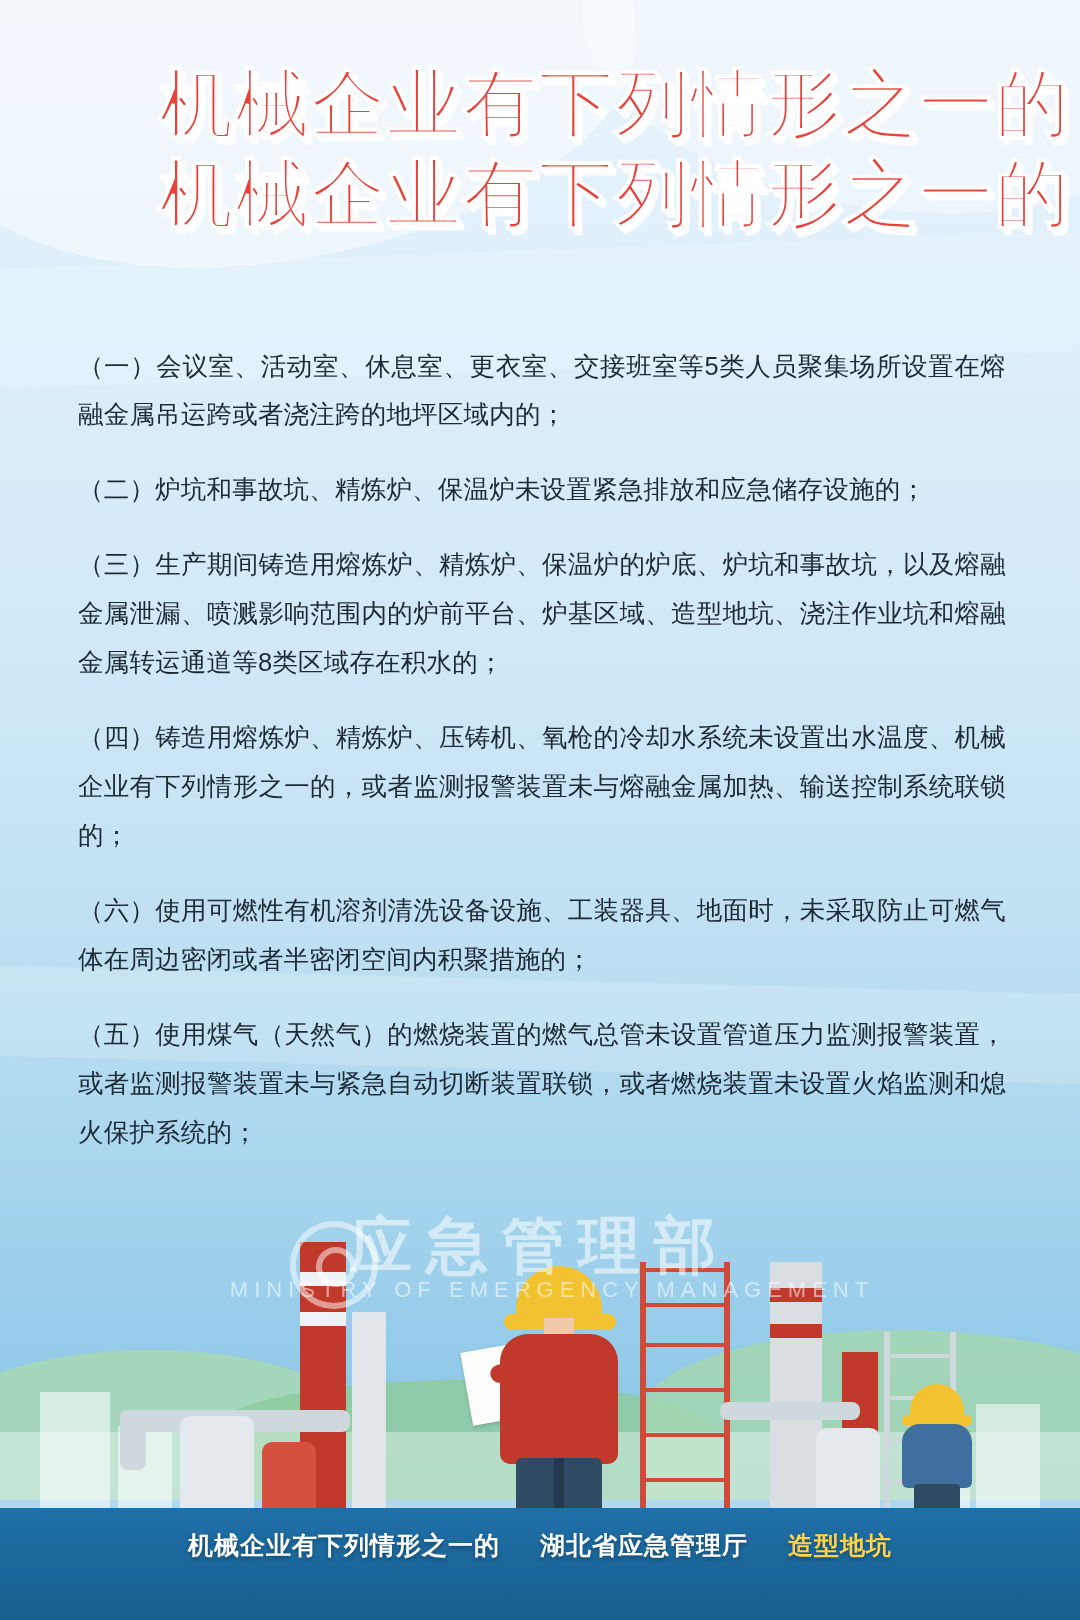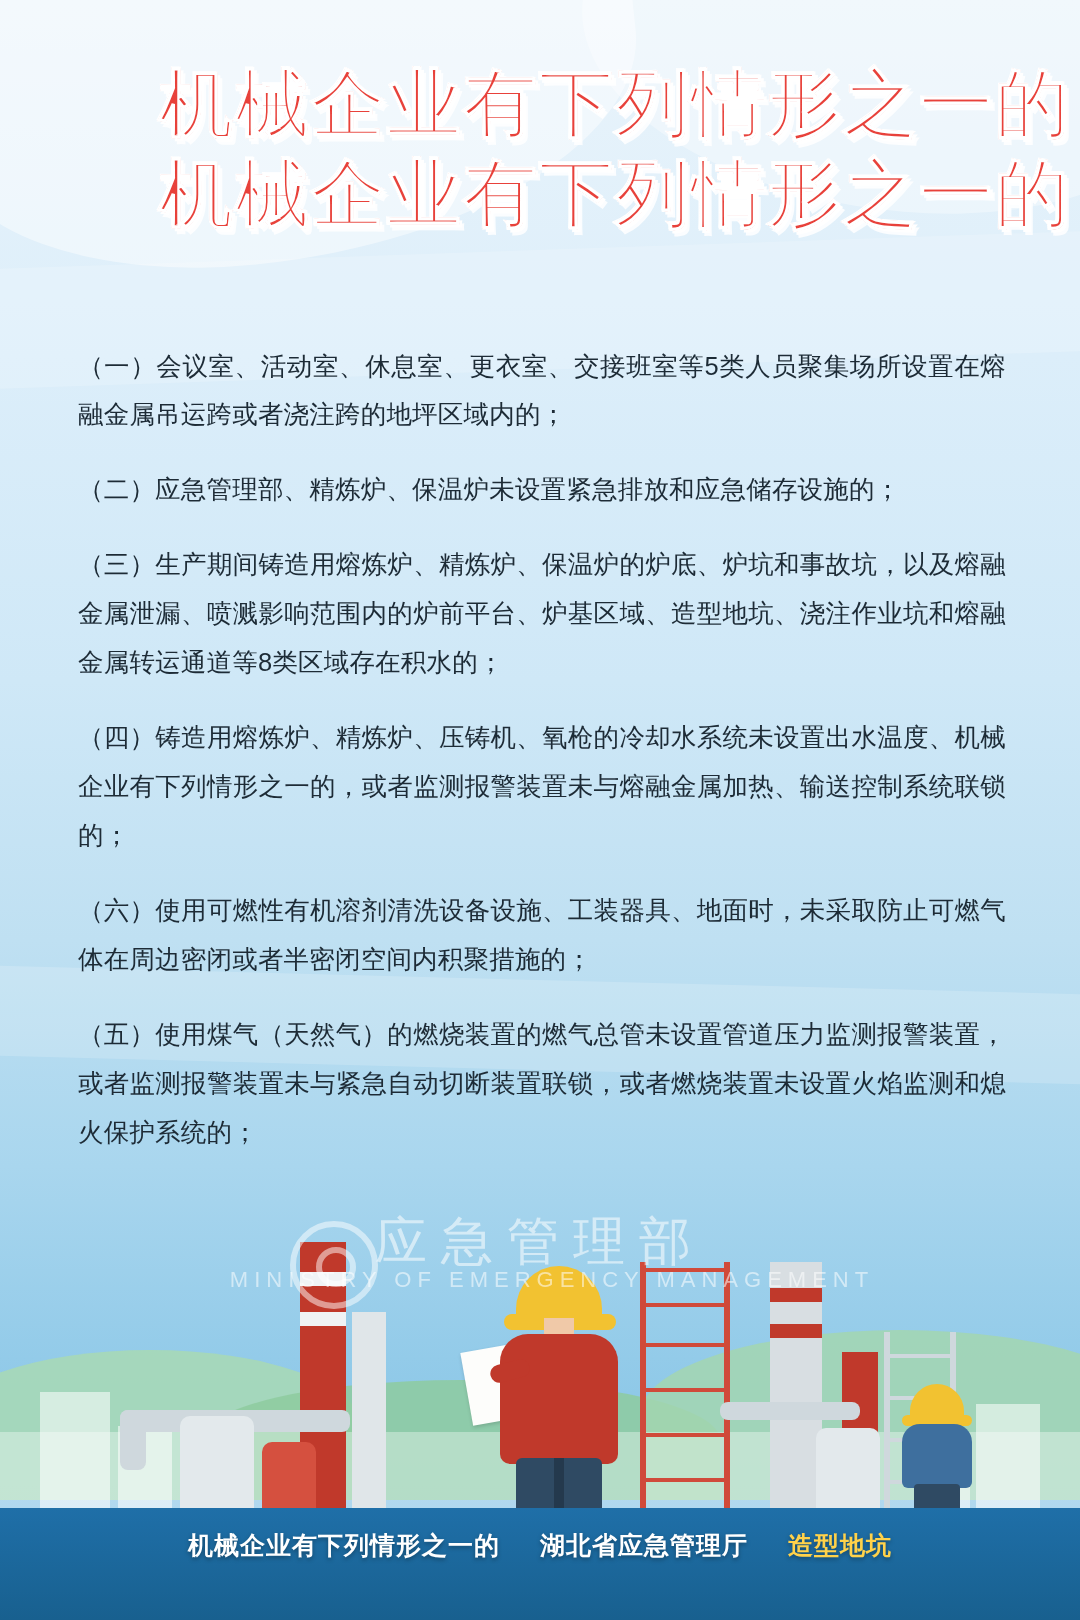--- a/index.html
+++ b/index.html
@@ -87,22 +87,22 @@
   .watermark {
     position: absolute;
     top: 1215px;
     left: 0; right: 0;
     text-align: center;
     color: rgba(255,255,255,0.55);
     pointer-events: none;
     user-select: none;
   }
   .wm-main {
-    font-size: 52px;
-    font-weight: normal;
+    font-size: 62px;
+    font-weight: bold;
     letter-spacing: 14px;
     line-height: 1;
     text-align: center;
   }
   .wm-sub {
     font-size: 22px;
     letter-spacing: 6px;
     padding-left: 24px;
   }
   .wm-ring {
@@ -264,21 +264,21 @@
   <div class="bg-band b1"></div>
   <div class="bg-band b2"></div>
 
   <div class="title-block">
     <div class="title-line">机械企业有下列情形之一的</div>
     <div class="title-line">机械企业有下列情形之一的</div>
   </div>
 
   <div class="content">
     <p class="clause">（一）会议室、活动室、休息室、更衣室、交接班室等5类人员聚集场所设置在熔融金属吊运跨或者浇注跨的地坪区域内的；</p>
-    <p class="clause">（二）应急管理部、精炼炉、保温炉未设置紧急排放和应急储存设施的；</p>
+    <p class="clause">（二）炉坑和事故坑、精炼炉、保温炉未设置紧急排放和应急储存设施的；</p>
     <p class="clause">（三）生产期间铸造用熔炼炉、精炼炉、保温炉的炉底、炉坑和事故坑，以及熔融金属泄漏、喷溅影响范围内的炉前平台、炉基区域、造型地坑、浇注作业坑和熔融金属转运通道等8类区域存在积水的；</p>
     <p class="clause">（四）铸造用熔炼炉、精炼炉、压铸机、氧枪的冷却水系统未设置出水温度、机械企业有下列情形之一的，或者监测报警装置未与熔融金属加热、输送控制系统联锁的；</p>
     <p class="clause">（六）使用可燃性有机溶剂清洗设备设施、工装器具、地面时，未采取防止可燃气体在周边密闭或者半密闭空间内积聚措施的；</p>
     <p class="clause">（五）使用煤气（天然气）的燃烧装置的燃气总管未设置管道压力监测报警装置，或者监测报警装置未与紧急自动切断装置联锁，或者燃烧装置未设置火焰监测和熄火保护系统的；</p>
   </div>
 
   <div class="scene">
     <div class="hill h1"></div>
     <div class="hill h2"></div>
     <div class="hill h3"></div>

